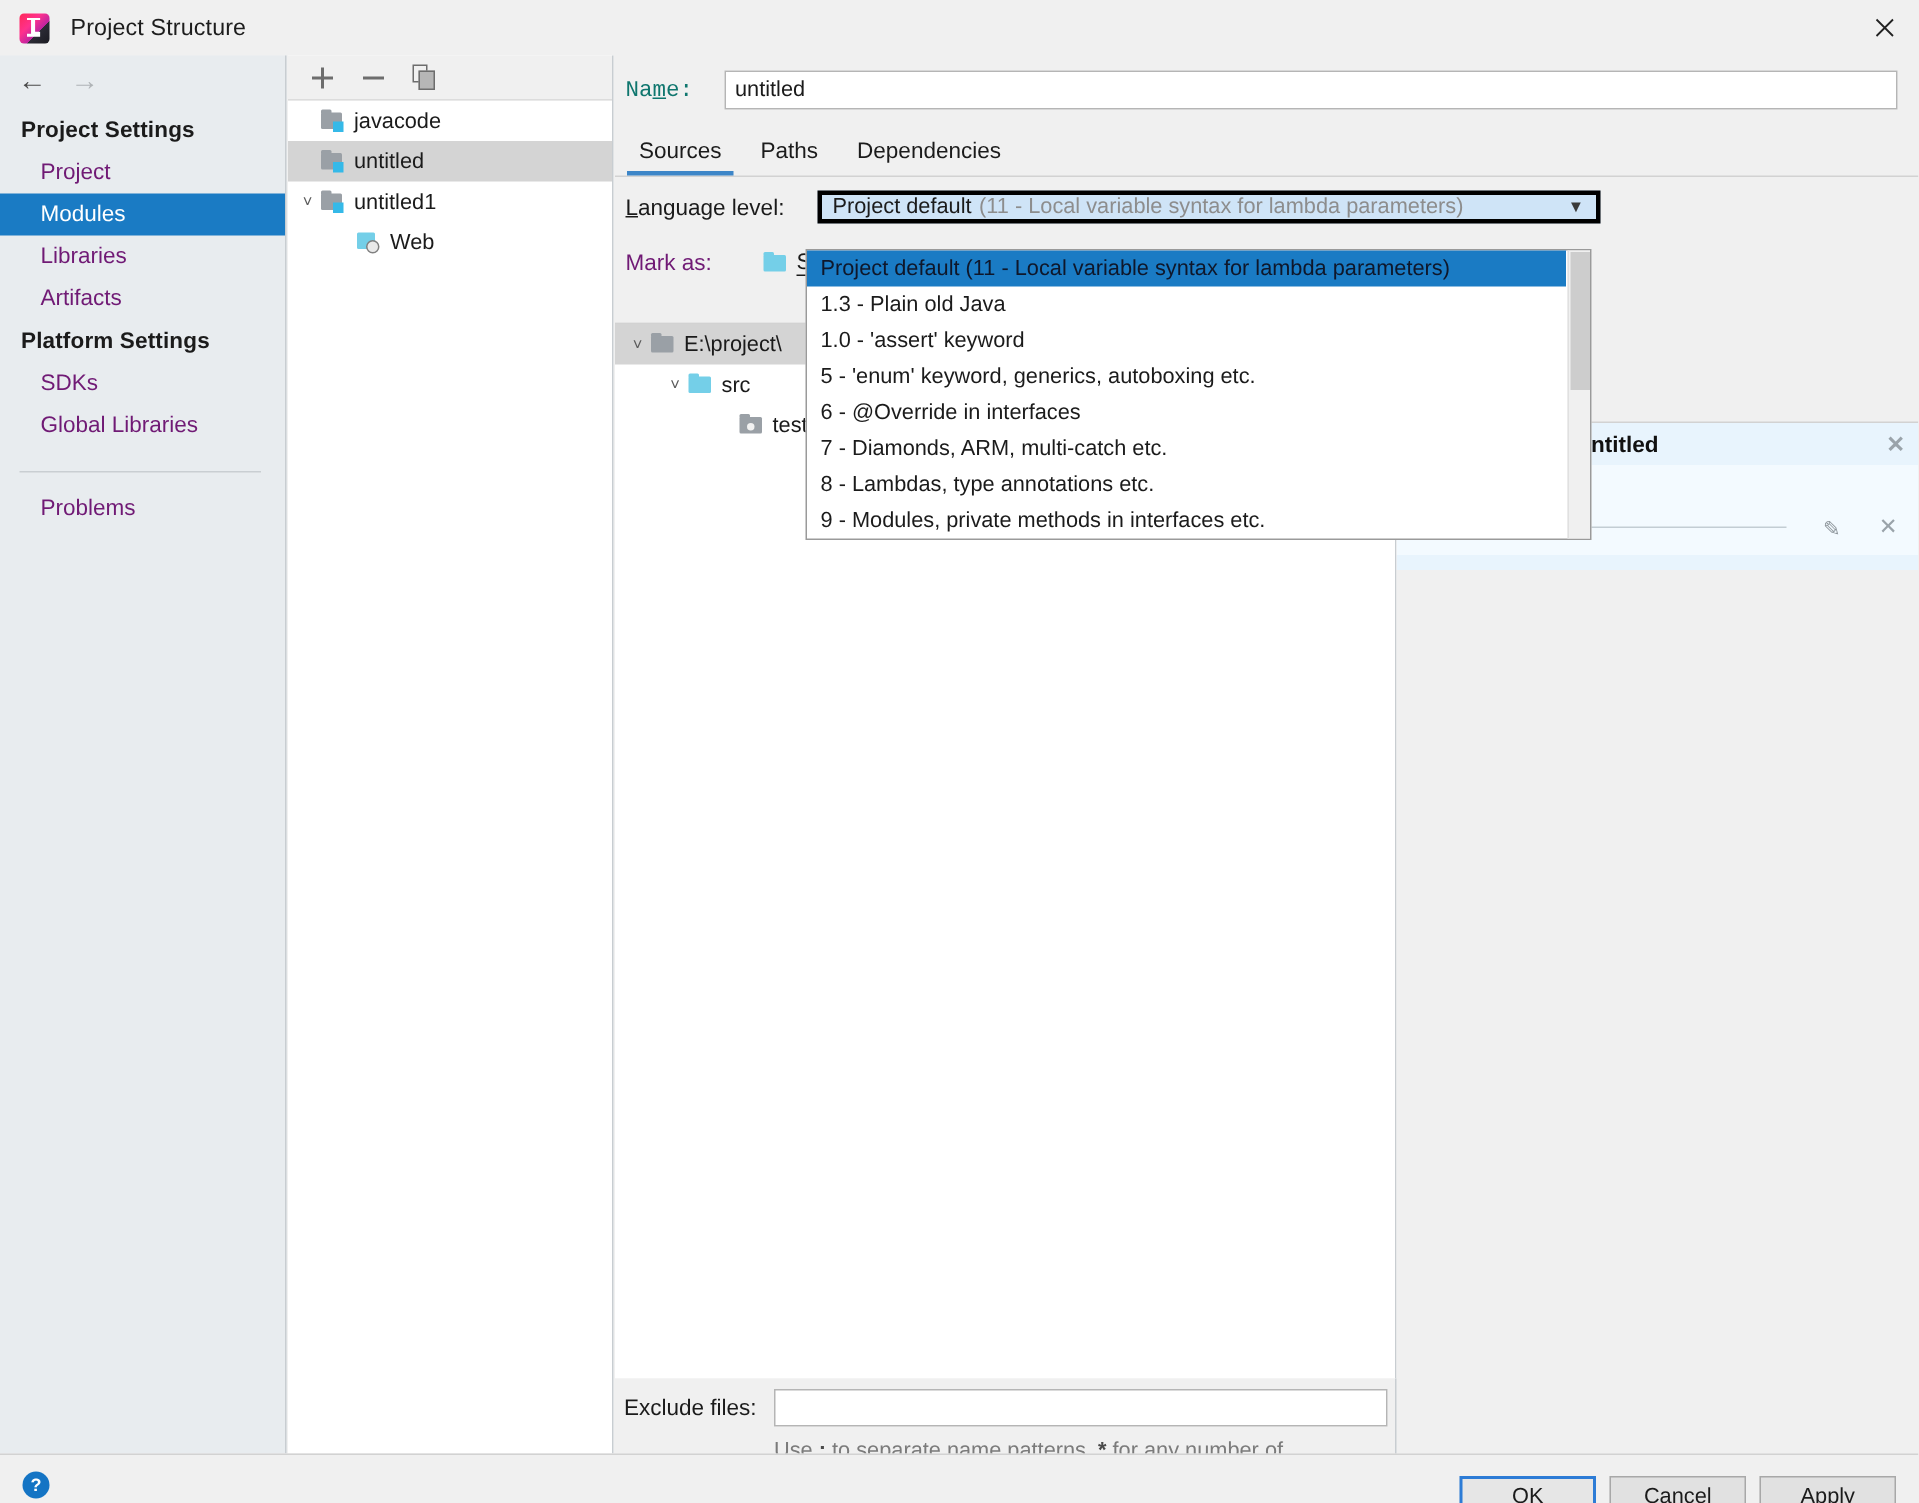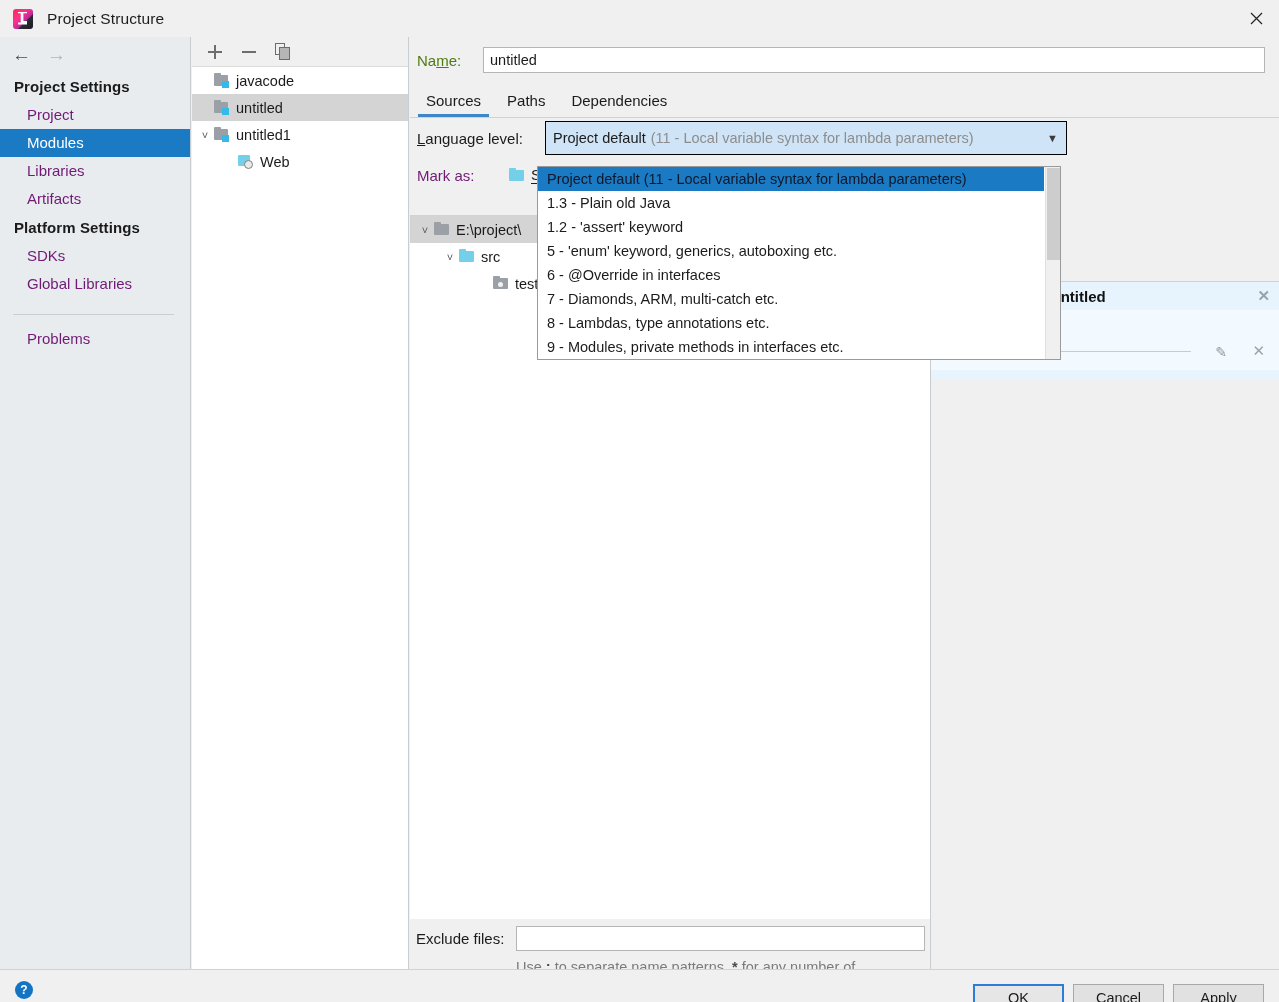--- a/index.html
+++ b/index.html
@@ -147,42 +147,42 @@
   .ico-test .badge{
     position:absolute; left:5px; top:6px; width:5px; height:5px; border-radius:50%; background:#f2f2f2; z-index:2;
   }
 
   
   .main {
     position:absolute; left:410px; top:37px; width:869px; height:932px;
     background:#f0f0f0;
   }
   .namerow { display:flex; align-items:center; height:46px; padding-left:7px; }
-  .namelabel { font-size:15px; color:#4d7c0f; width:66px; }
+  .namelabel { font-size:15px; color:#0f766e; width:66px;font-family:Liberation Mono, monospace; }
   .namelabel u { text-decoration: underline; }
   .nameinput {
     flex:1; height:26px; margin-right:14px; background:#ffffff;
     border:1px solid #b5b5b5; box-sizing:border-box;
     font-family:"Liberation Sans", sans-serif; font-size:14.5px; color:#1b1b1b;
     padding-left:6px; outline:none;
   }
 
   .tabs { display:flex; align-items:flex-end; height:34px; padding-left:16px; gap:26px;
           border-bottom:1px solid #d2d2d2; }
   .tab { font-size:15px; color:#1b1b1b; padding-bottom:8px; position:relative; }
   .tab.active::after{
     content:""; position:absolute; left:-8px; right:-8px; bottom:0; height:3px; background:#3d86c8;
   }
 
   .levelrow { display:flex; align-items:center; height:40px; padding-left:7px; }
   .levellabel { font-size:15px; color:#1b1b1b; width:128px; }
 
   .combo {
-    position:relative; width:522px; height:34px; box-sizing:border-box;
-    background:#cfe4f7; border:1px solid #000000;
+    position:relative; width:522px; height:22px; box-sizing:border-box;
+    background:#cfe4f7; border:3px solid #000000;
     display:flex; align-items:center; padding-left:7px;
     font-size:14.5px; overflow:hidden; white-space:nowrap;
   }
   .combo .strong { color:#1b1b1b; }
   .combo .dim { color:#8d8d8d; margin-left:5px; }
   .combo .caret {
     position:absolute; right:8px; top:0; height:100%; display:flex; align-items:center;
     color:#3a3a3a; font-size:11px;
   }
 
@@ -427,21 +427,21 @@
         <span>Use </span><b>;</b><span> to separate name patterns, </span><b>*</b><span> for any number of</span>
         <span>symbols, </span><b>?</b><span> for one.</span>
       </div>
     </div>
   </div>
 
   <div class="popup">
     <div class="popup-list">
       <div class="popup-item selected">Project default (11 - Local variable syntax for lambda parameters)</div>
       <div class="popup-item">1.3 - Plain old Java</div>
-      <div class="popup-item">1.2 - 'assert' keyword</div>
+      <div class="popup-item">1.0 - 'assert' keyword</div>
       <div class="popup-item">5 - 'enum' keyword, generics, autoboxing etc.</div>
       <div class="popup-item">6 - @Override in interfaces</div>
       <div class="popup-item">7 - Diamonds, ARM, multi-catch etc.</div>
       <div class="popup-item">8 - Lambdas, type annotations etc.</div>
       <div class="popup-item">9 - Modules, private methods in interfaces etc.</div>
     </div>
     <div class="popup-scroll">
       <div class="popup-thumb"></div>
     </div>
   </div>

